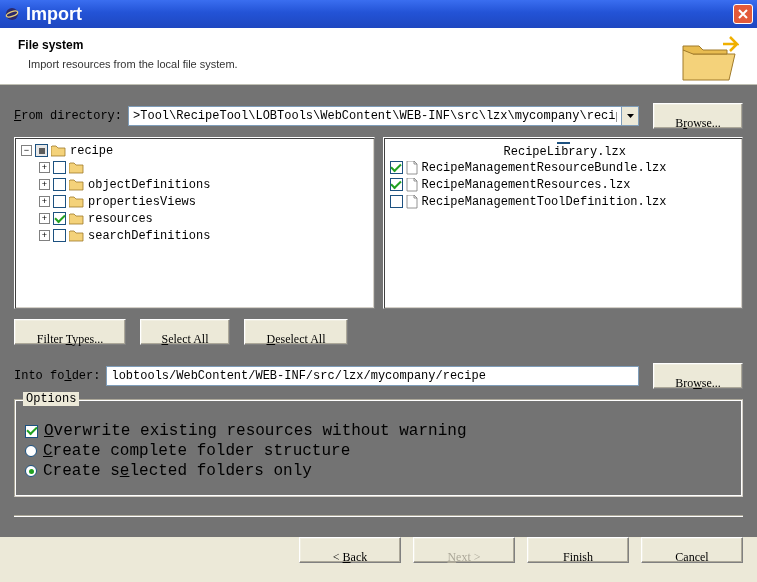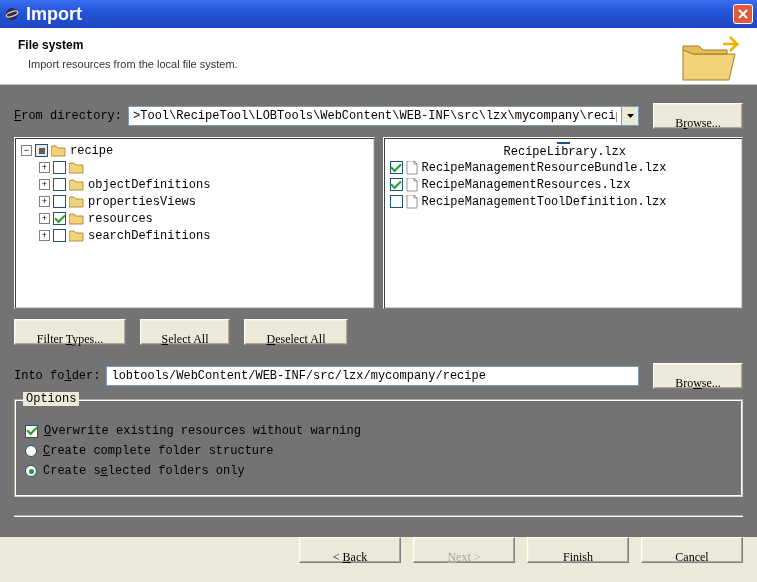--- a/index.html
+++ b/index.html
@@ -180,21 +180,21 @@
     top: -8px; left: 8px;
     background: #ece9d8;
     padding: 0 3px;
     font-family: "Courier New", monospace;
     font-size: 12px;
   }
   .opt-row {
     display: flex; align-items: center;
     height: 18px;
     font-family: "Courier New", monospace;
-    font-size: 12px;
+    font-size: 16px;
     margin-top: 2px;
   }
   .opt-row .cb2 {
     width: 13px; height: 13px;
     border: 1px solid #1c5180;
     margin-right: 6px;
     background: #fff;
     display: flex; align-items: center; justify-content: center;
     cursor: pointer;
   }

